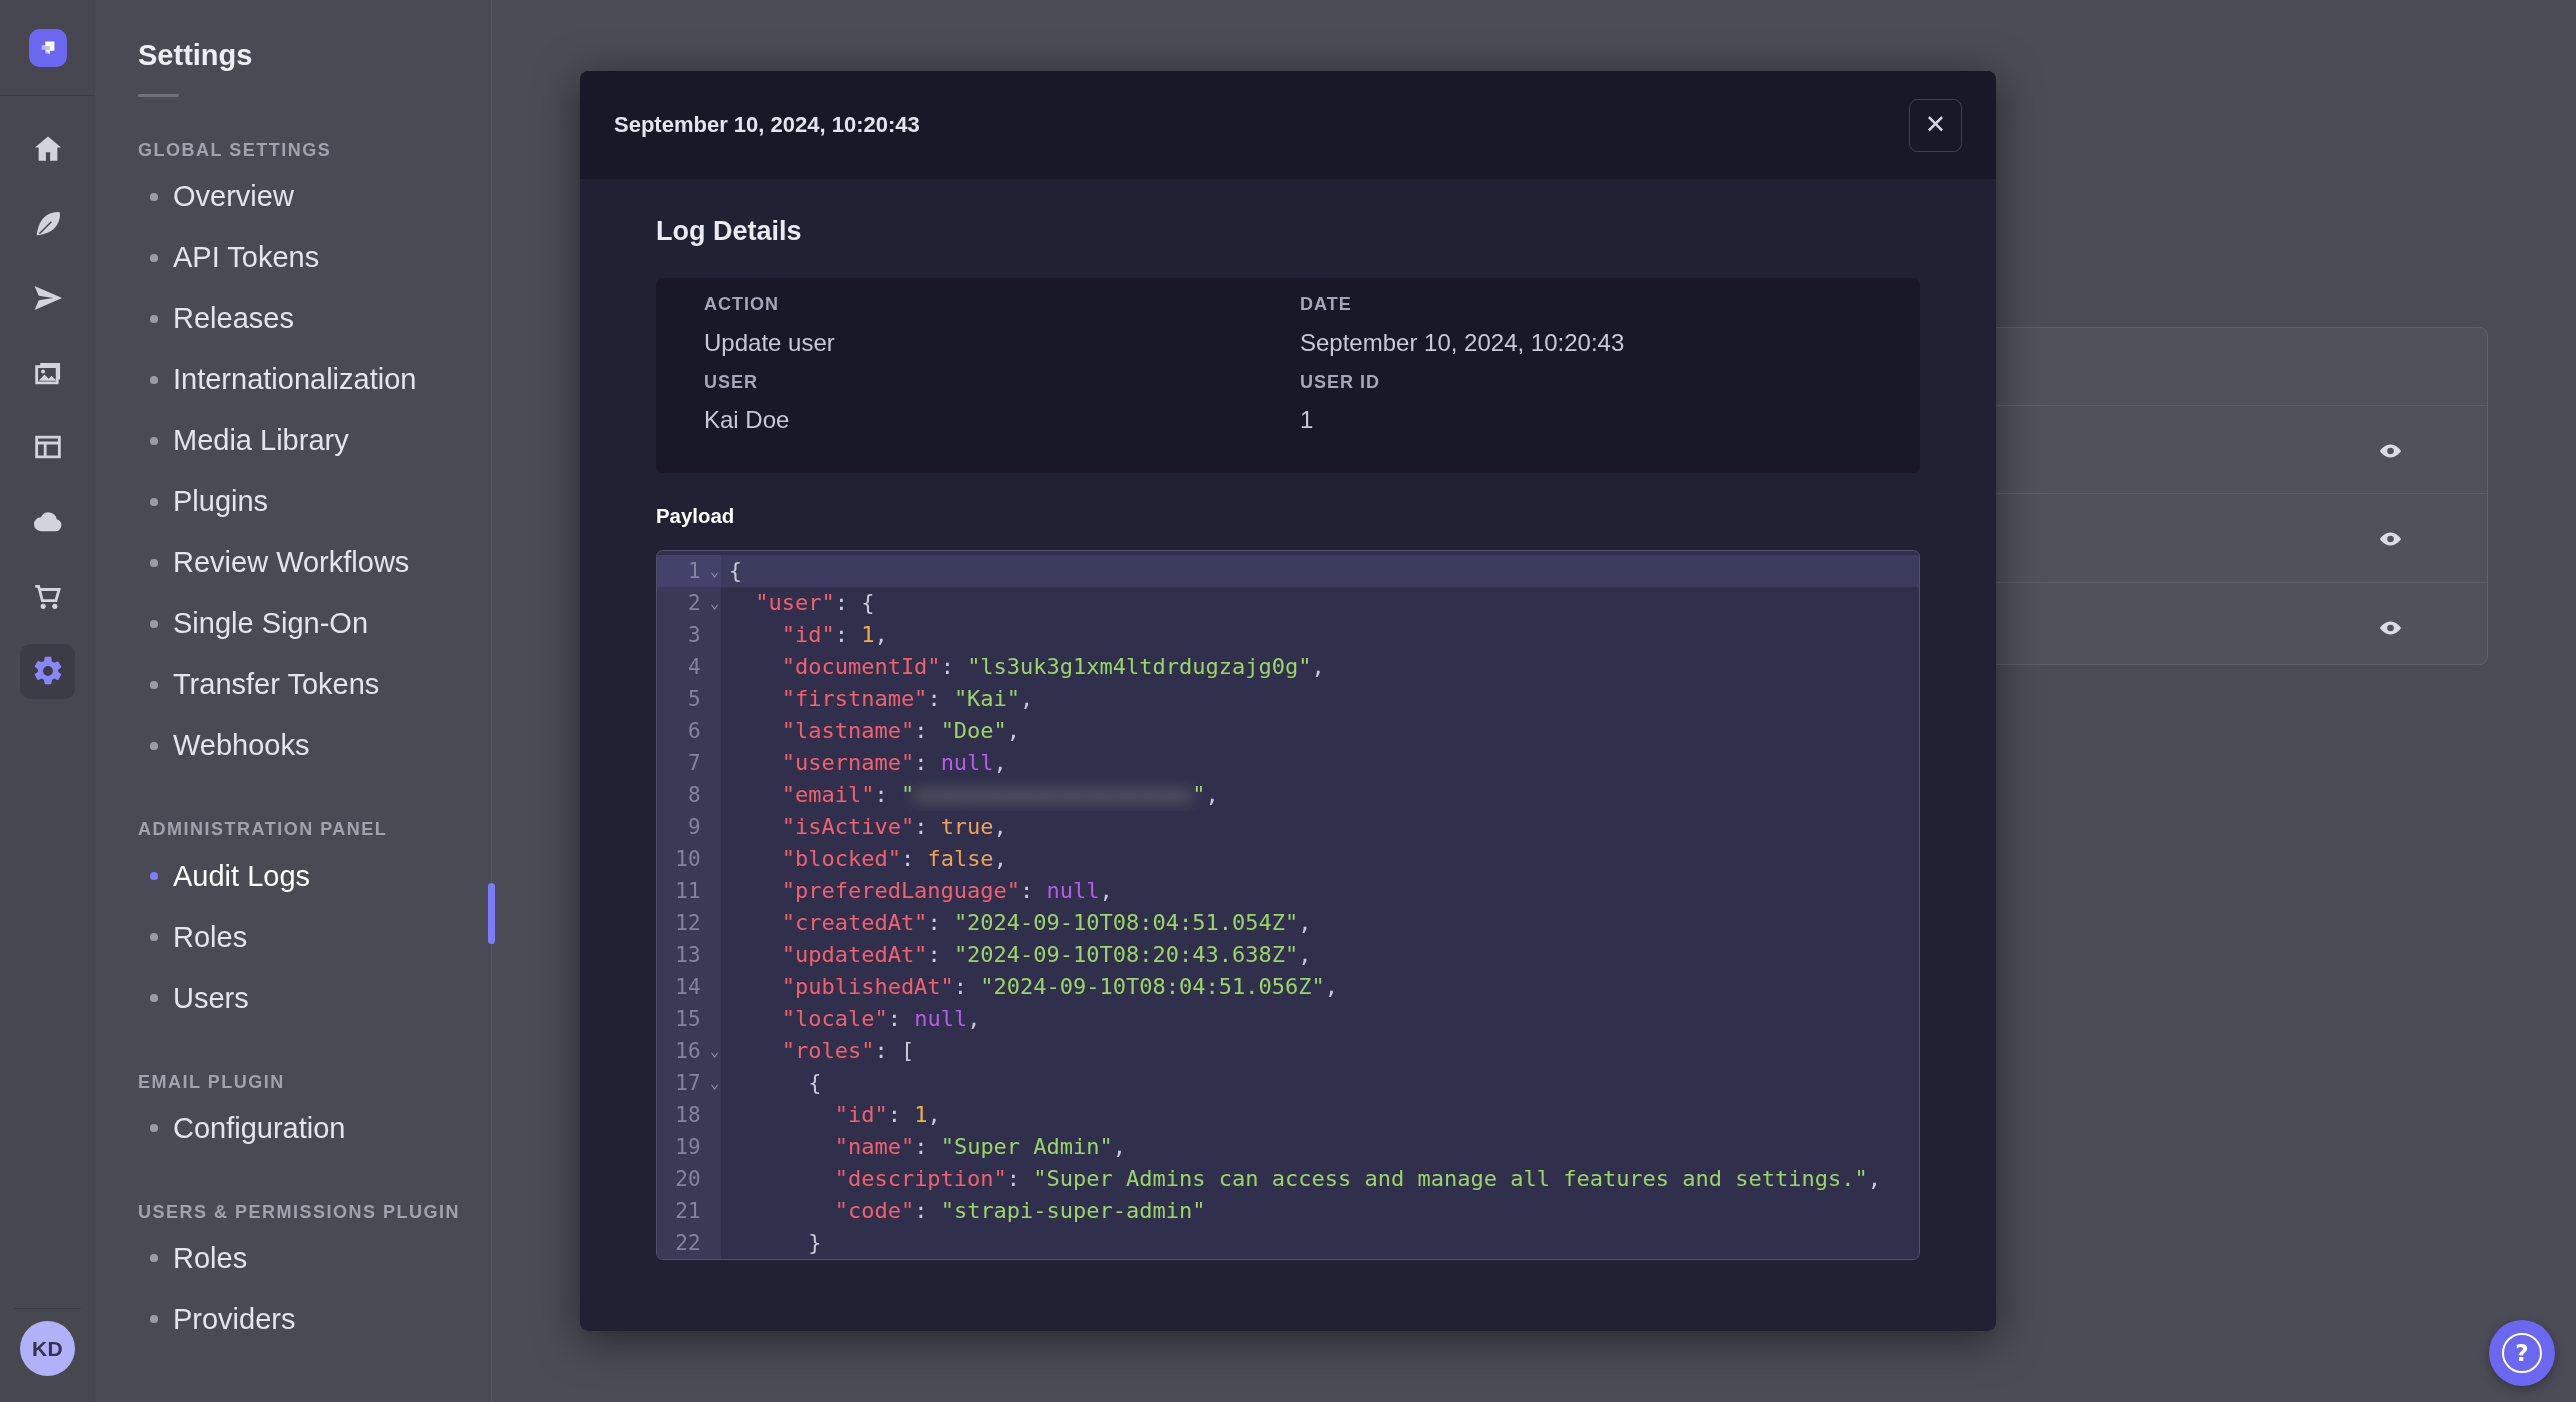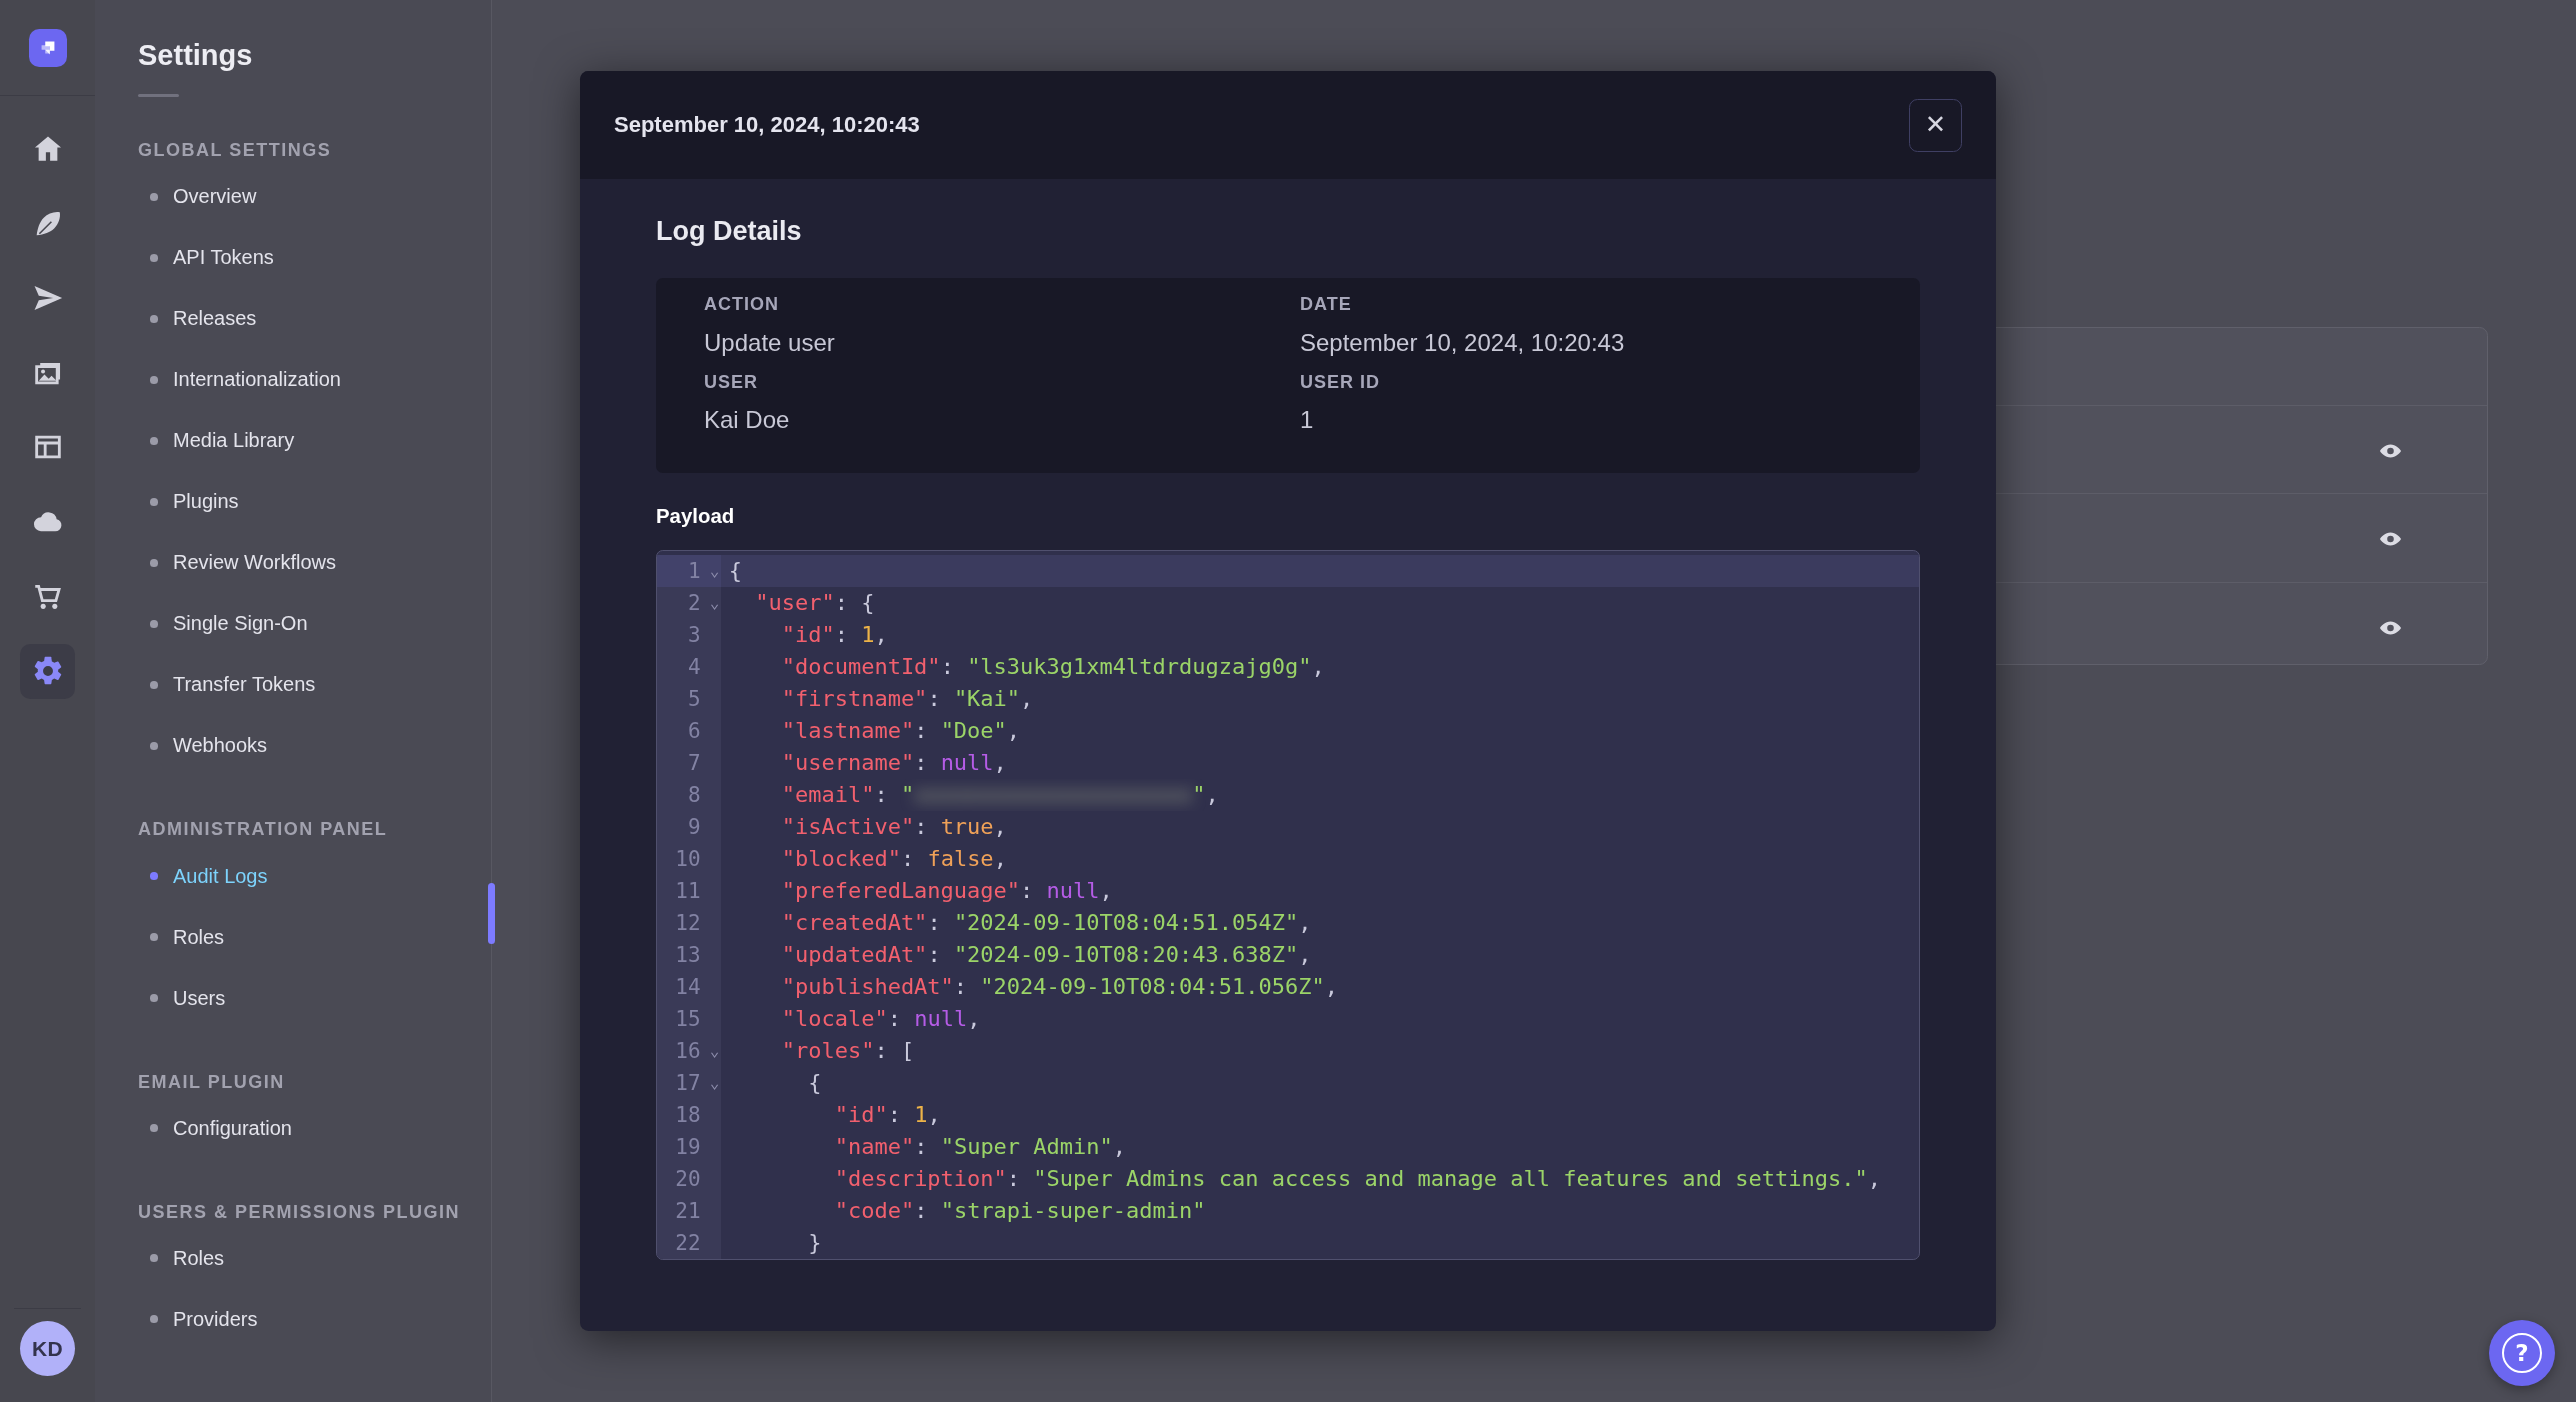--- a/index.html
+++ b/index.html
@@ -19,23 +19,23 @@
   .rail-bottom{position:absolute;left:0;bottom:12px;width:95px;}
   .rail-divider{margin:0 13.6px;border-top:0.9px solid #3c3c45;}
   .avatar{width:55px;height:55px;border-radius:50%;background:#b1b1f9;color:#33334d;font-size:21px;font-weight:700;display:flex;align-items:center;justify-content:center;margin:12px auto 13.6px auto;letter-spacing:0.4px;}
   
   .sidebar{position:absolute;left:95px;top:0;width:397px;height:1402px;background:#4a4a54;border-right:0.9px solid #585862;box-sizing:border-box;}
   .sb-title{margin:39px 0 0 43px;font-size:29px;font-weight:700;color:#ededf3;}
   .sb-rule{margin:22px 0 0 43px;width:41px;height:3.4px;border-radius:1.7px;background:#71717e;}
   .nav{position:relative;}
   .nav-section{margin-top:0;}
   .nav-label{margin:43px 0 5.1px 43px;font-size:18px;font-weight:700;letter-spacing:1.5px;color:#a2a2af;}
-  .nav-item{height:61px;display:flex;align-items:center;padding-left:55px;color:#e4e4ec;font-size:20px;cursor:pointer;}
+  .nav-item{height:61px;display:flex;align-items:center;padding-left:55px;color:#e4e4ec;font-size:29px;cursor:pointer;}
   .nav-item .dot{width:7.7px;height:7.7px;border-radius:50%;background:#9b9ba8;margin-right:15.3px;flex:0 0 auto;}
-  .nav-item.active{color:#7dd3fc;}
+  .nav-item.active{color:#ffffff;}
   .nav-item.active .dot{background:#7d7bff;}
   .active-indicator{position:absolute;right:-4.3px;top:883px;width:7.7px;height:61px;border-radius:4.3px;background:#7d7bff;}
   
   .bg-card{position:absolute;left:1978px;top:327px;width:510px;height:338px;background:#51515c;border:0.9px solid #60606b;border-radius:8.5px;box-sizing:border-box;}
   .bg-row{position:absolute;left:0;width:100%;height:89px;border-top:0.9px solid #5d5d68;}
   .bg-row .eye{position:absolute;left:397px;top:50%;margin-top:-12px;width:29px;height:24px;color:#dcdce4;}
   
   .modal{position:absolute;left:580px;top:71px;width:1416px;height:1260px;background:#212134;border-radius:8.5px;overflow:hidden;box-shadow:0 8.5px 43px rgba(0,0,0,.5);}
   .modal-header{height:108px;background:#181826;display:flex;align-items:center;justify-content:space-between;padding:0 34px;box-sizing:border-box;}
   .modal-title{font-size:22px;font-weight:700;color:#e4e4ee;}

